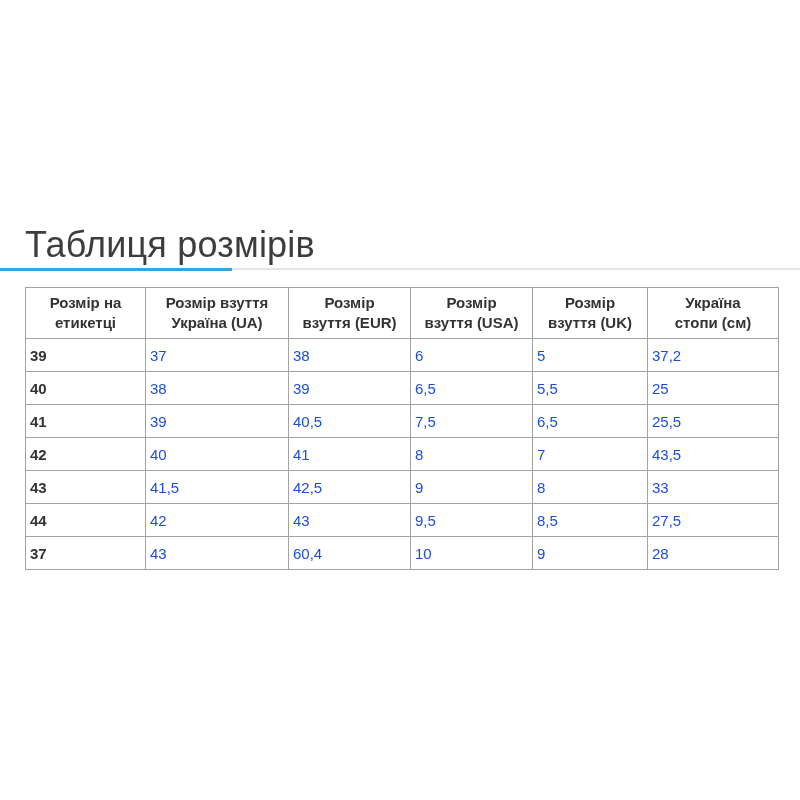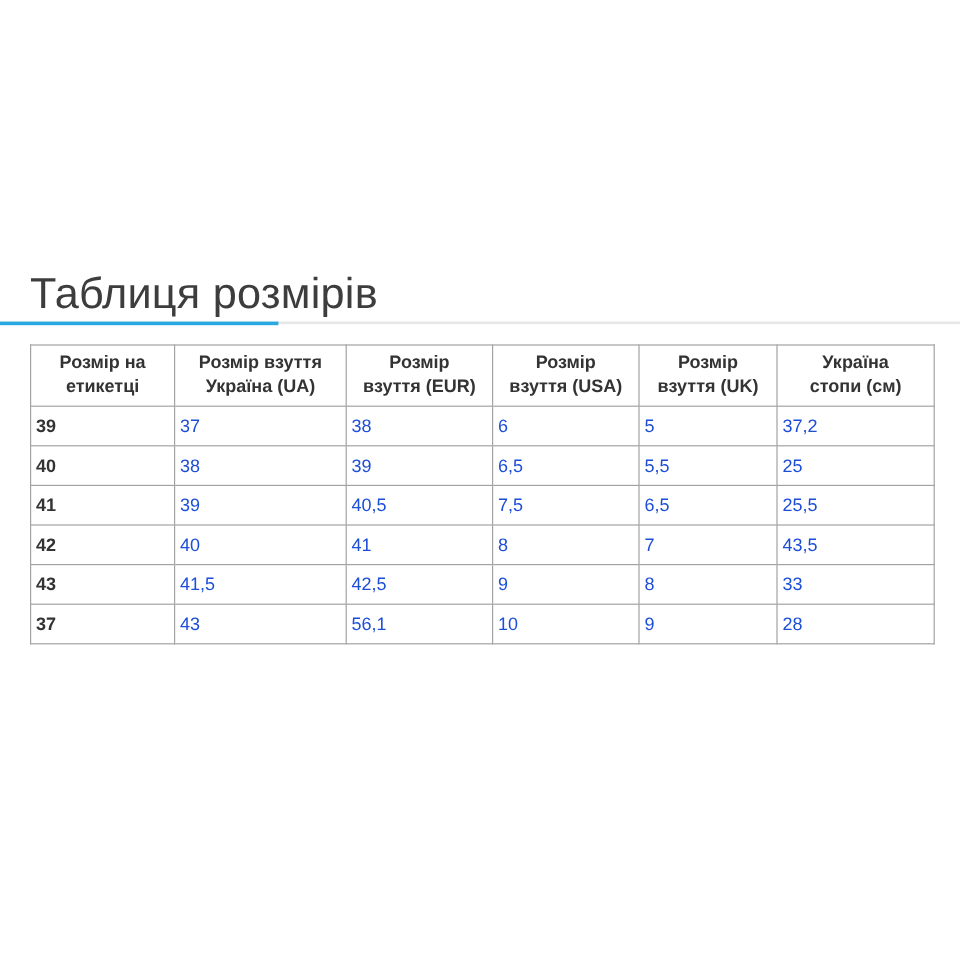--- a/index.html
+++ b/index.html
@@ -157,23 +157,31 @@
       </tr>
       <tr>
         <td class="label-col">43</td>
         <td>41,5</td>
         <td>42,5</td>
         <td>9</td>
         <td>8</td>
         <td>33</td>
       </tr>
       <tr>
+        <td class="label-col">44</td>
+        <td>42</td>
+        <td>43</td>
+        <td>9,5</td>
+        <td>8,5</td>
+        <td>27,5</td>
+      </tr>
+      <tr>
         <td class="label-col">37</td>
         <td>43</td>
-        <td>56,1</td>
+        <td>60,4</td>
         <td>10</td>
         <td>9</td>
         <td>28</td>
       </tr>
     </tbody>
   </table>
 
 </div>
 
 </body></html>

